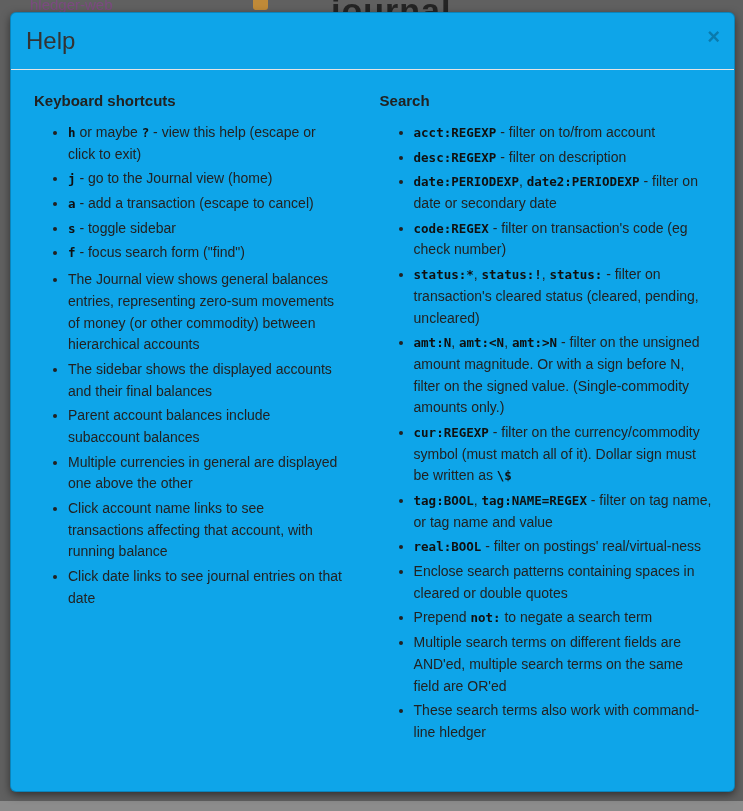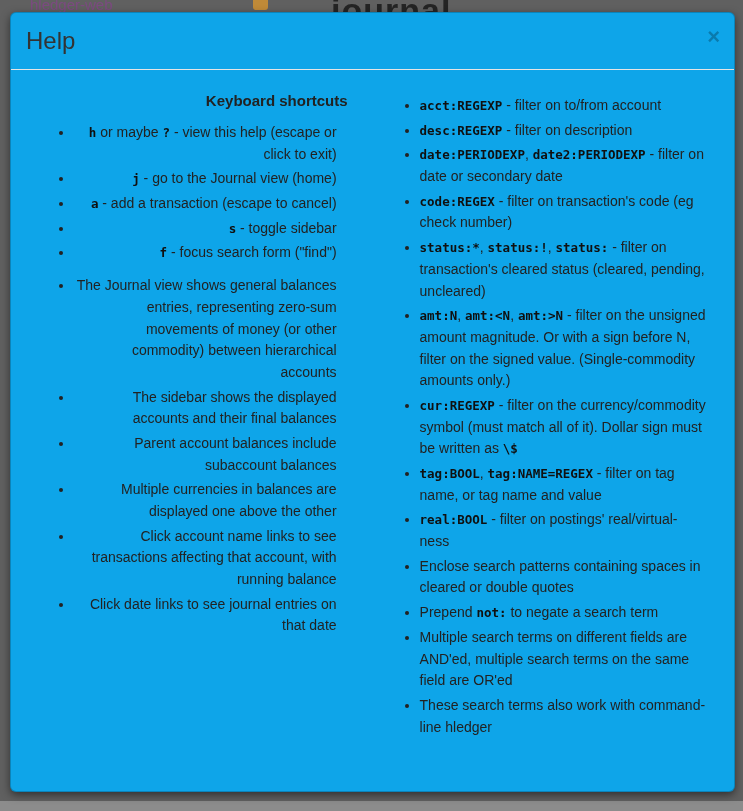--- a/index.html
+++ b/index.html
@@ -20,25 +20,25 @@
     z-index:5;display:flex;flex-direction:column;
   }
   .modal-header{padding:13px 15px;border-bottom:1px solid #e5e5e5;position:relative;flex:0 0 auto;}
   .modal-title{font-size:24px;font-weight:500;color:#333;line-height:1.25;}
   .close-button{
     position:absolute;top:13px;right:14px;background:none;border:0;padding:0;
     font-size:22px;font-weight:700;line-height:1;color:#000;opacity:.25;cursor:pointer;
     font-family:"Liberation Sans",sans-serif;
   }
   .modal-body{padding:14px 15px 15px;display:flex;flex:1 1 auto;align-items:flex-start;}
-  .col-left{width:49%;padding:0 18px 0 8px;box-sizing:border-box;text-align:right;}
+  .col-left{width:49%;padding:0 18px 0 8px;box-sizing:border-box;}
   .col-right{width:51%;padding:0 2px 0 14px;box-sizing:border-box;}
   .section-heading{font-size:15px;font-weight:700;color:#222;margin:8px 0 13px;}
   .section-heading.spaced{margin-top:27px;}
-  ul.help-list{margin:11px;padding:0 0 0 29px;}
+  ul.help-list{margin:5px;padding:0 0 0 29px;}
   ul.help-list li{font-size:14px;line-height:1.55;color:#222;margin:0 0 3px;}
   .code{
     font-family:"DejaVu Sans Mono","Liberation Mono",monospace;
     font-weight:700;font-size:12.5px;color:#101010;
   }
 </style>
 </head>
 <body>
 
 <div class="backdrop">
@@ -60,26 +60,27 @@
           <li><span class="code">h</span> or maybe <span class="code">?</span> - view this help (escape or click to exit)</li>
           <li><span class="code">j</span> - go to the Journal view (home)</li>
           <li><span class="code">a</span> - add a transaction (escape to cancel)</li>
           <li><span class="code">s</span> - toggle sidebar</li>
           <li><span class="code">f</span> - focus search form ("find")</li>
         </ul>
       <ul class="help-list">
           <li>The Journal view shows general balances entries, representing zero-sum movements of money (or other commodity) between hierarchical accounts</li>
           <li>The sidebar shows the displayed accounts and their final balances</li>
           <li>Parent account balances include subaccount balances</li>
-          <li>Multiple currencies in balances are displayed one above the other</li>
+          <li>Multiple currencies in general are displayed one above the other</li>
           <li>Click account name links to see transactions affecting that account, with running balance</li>
           <li>Click date links to see journal entries on that date</li>
         </ul>
     </div>
     <div class="col-right">
+      <div class="section-heading">Search</div>
       <ul class="help-list">
           <li><span class="code">acct:REGEXP</span> - filter on to/from account</li>
           <li><span class="code">desc:REGEXP</span> - filter on description</li>
           <li><span class="code">date:PERIODEXP</span>, <span class="code">date2:PERIODEXP</span> - filter on date or secondary date</li>
           <li><span class="code">code:REGEX</span> - filter on transaction's code (eg check number)</li>
           <li><span class="code">status:*</span>, <span class="code">status:!</span>, <span class="code">status:</span> - filter on transaction's cleared status (cleared, pending, uncleared)</li>
           <li><span class="code">amt:N</span>, <span class="code">amt:&lt;N</span>, <span class="code">amt:&gt;N</span> - filter on the unsigned amount magnitude. Or with a sign before N, filter on the signed value. (Single-commodity amounts only.)</li>
           <li><span class="code">cur:REGEXP</span> - filter on the currency/commodity symbol (must match all of it). Dollar sign must be written as <span class="code">\$</span></li>
           <li><span class="code">tag:BOOL</span>, <span class="code">tag:NAME=REGEX</span> - filter on tag name, or tag name and value</li>
           <li><span class="code">real:BOOL</span> - filter on postings' real/virtual-ness</li>

